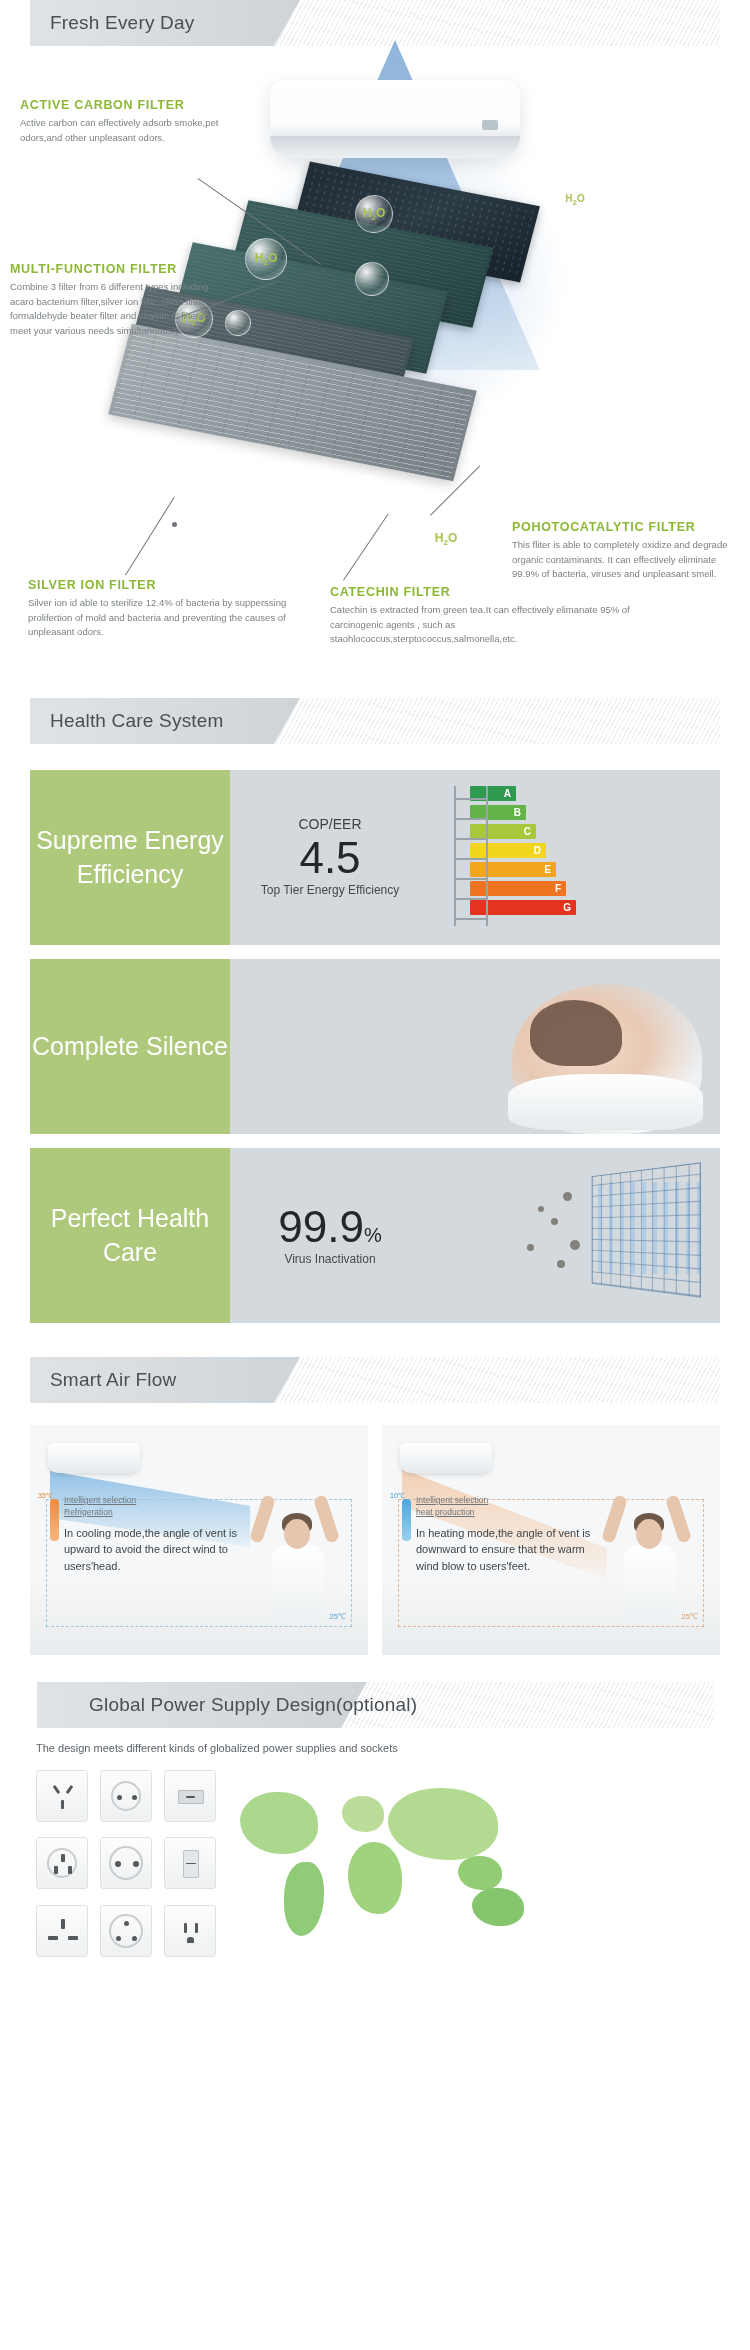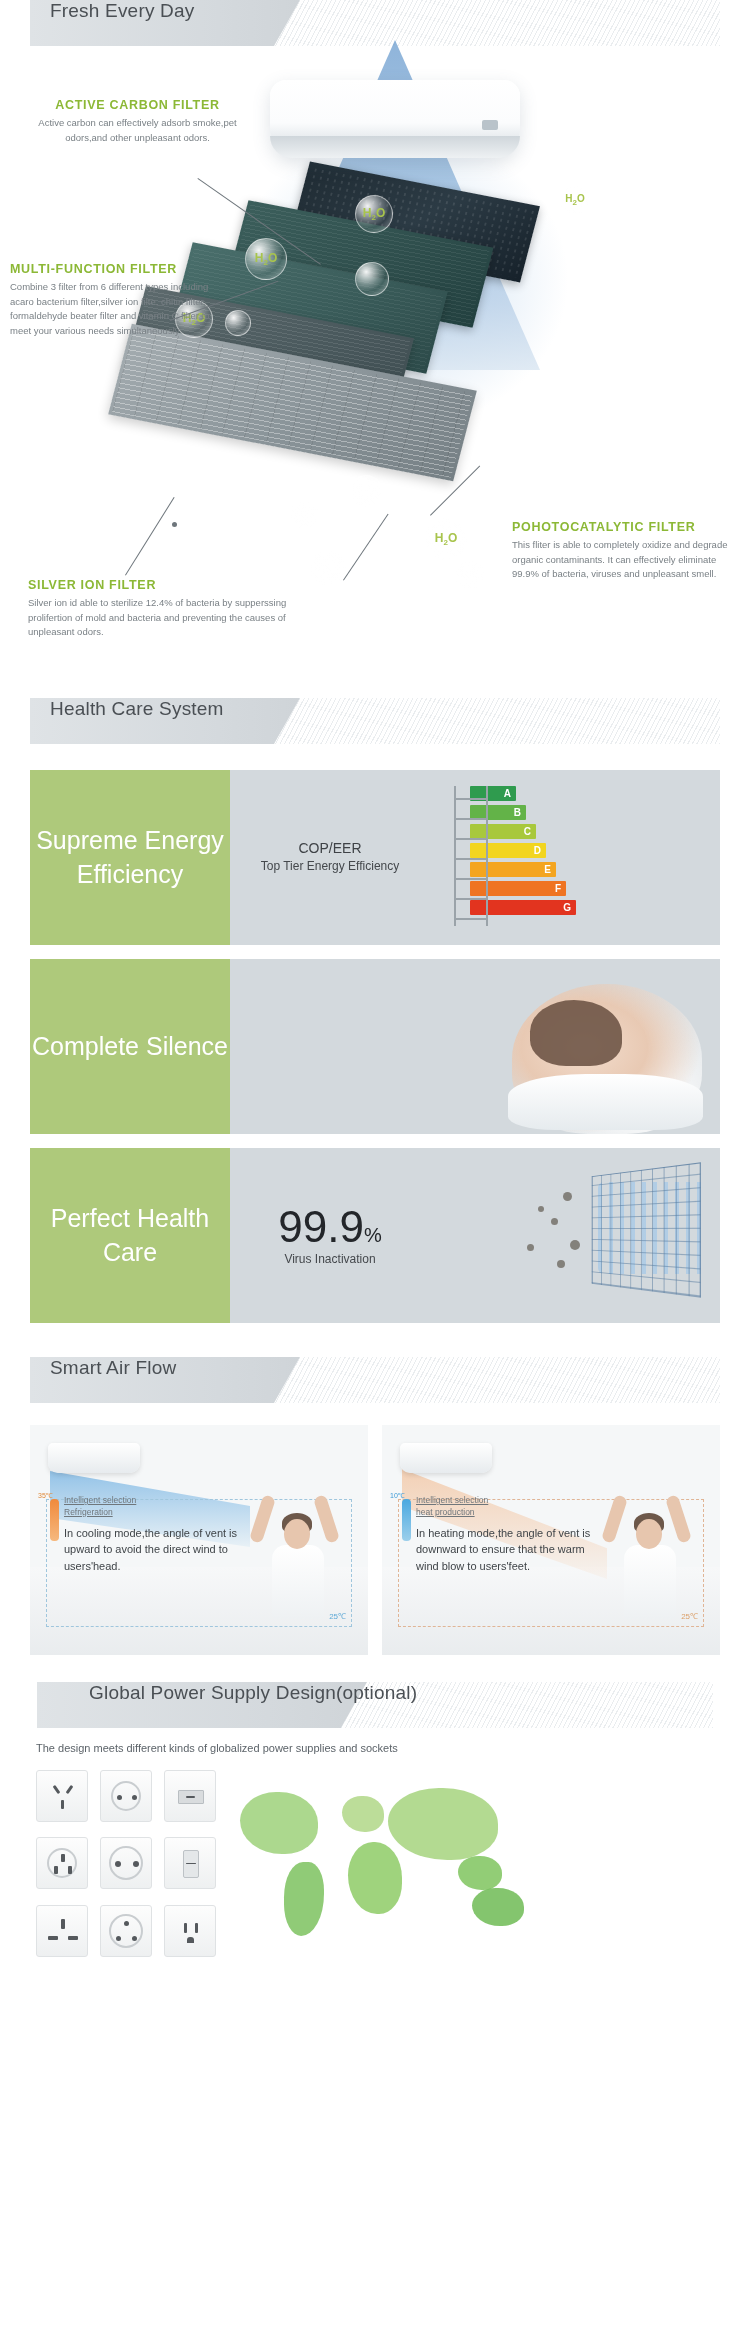--- a/index.html
+++ b/index.html
@@ -11,20 +11,21 @@
     -webkit-font-smoothing: antialiased;
   }
   .page { width: 750px; position: relative; }
 
   
   .banner {
     position: relative;
     height: 46px;
     margin: 0 30px;
     display: flex;
+    align-items: center;
   }
   .banner-bg {
     position: absolute;
     left: 0; top: 0; bottom: 0;
     width: 270px;
     background: linear-gradient(to right,#dfe3e6 0%, #d4d9dd 70%, #cfd4d8 100%);
     clip-path: polygon(0 0, 100% 0, calc(100% - 26px) 100%, 0 100%);
   }
   .banner-hatch {
     position: absolute;
@@ -370,54 +371,59 @@
       <div class="bubble" style="left:455px; top:550px; width:30px; height:30px; font-size:0;"></div>
 
       <div class="lead-line" style="left:198px; top:168px; width:150px; transform: rotate(35deg);"></div>
       <div class="lead-line" style="left:170px; top:310px; width:115px; transform: rotate(-20deg);"></div>
       <div class="lead-line" style="left:430px; top:505px; width:70px; transform: rotate(-45deg);"></div>
       <div class="lead-line" style="left:125px; top:565px; width:92px; transform: rotate(-58deg);"></div>
       <div class="lead-dot" style="left:172px; top:512px;"></div>
       <div class="lead-line" style="left:343px; top:570px; width:80px; transform: rotate(-56deg);"></div>
     </div>
 
-    <div class="flabel" style="left:30px; top:98px; width:215px;text-align:center;">
+    <div class="flabel" style="left:20px; top:98px; width:215px;">
       <h3>ACTIVE CARBON FILTER</h3>
       <p>Active carbon can effectively adsorb smoke,pet odors,and other unpleasant odors.</p>
     </div>
 
     <div class="flabel" style="left:10px; top:262px; width:205px;">
       <h3>MULTI-FUNCTION FILTER</h3>
       <p>Combine 3 filter from 6 different types including acaro bacterium filter,silver ion filte, chitin filter, formaldehyde beater filter and vitamin C filter to meet your various needs simultaneously</p>
     </div>
 
     <div class="flabel" style="left:512px; top:520px; width:222px;">
       <h3>POHOTOCATALYTIC FILTER</h3>
       <p>This fliter is able to completely oxidize and degrade organic contaminants. It can effectively eliminate 99.9% of bacteria, viruses and unpleasant smell.</p>
     </div>
 
     <div class="flabel" style="left:28px; top:578px; width:290px;">
       <h3>SILVER ION FILTER</h3>
       <p>Silver ion id able to sterilize 12.4% of bacteria by supperssing prolifertion of mold and bacteria and preventing the causes of unpleasant odors.</p>
     </div>
 
+    <div class="flabel" style="left:330px; top:585px; width:300px;">
+      <h3>CATECHIN FILTER</h3>
+      <p>Catechin is extracted from green tea.It can effectively elimanate 95% of carcinogenic agents , such as staohlococcus,sterptococcus,salmonella,etc.</p>
+    </div>
   </div>
 
   <div class="sec-health" style="padding-top:78px;">
     <div class="banner" style="margin:0 0 26px 0;">
       <div class="banner-bg"></div>
       <div class="banner-hatch"></div>
       <div class="banner-title nosel">Health Care System</div>
     </div>
 
     <div class="hc-card">
       <div class="hc-left">Supreme Energy Efficiency</div>
       <div class="hc-right">
         <div class="hc-stat">
           <div class="hc-cap-top">COP/EER</div>
+          <div class="hc-big">4.5</div>
           <div class="hc-cap">Top Tier Energy Efficiency</div>
         </div>
         <div class="hc-visual">
           <div class="ladder">
             <i class="rail" style="left:0; top:0;"></i>
             <i class="rail" style="right:0; top:0;"></i>
             <i class="rung" style="top:12px;"></i>
               <i class="rung" style="top:32px;"></i>
             <i class="rung" style="top:52px;"></i>
               <i class="rung" style="top:72px;"></i>

